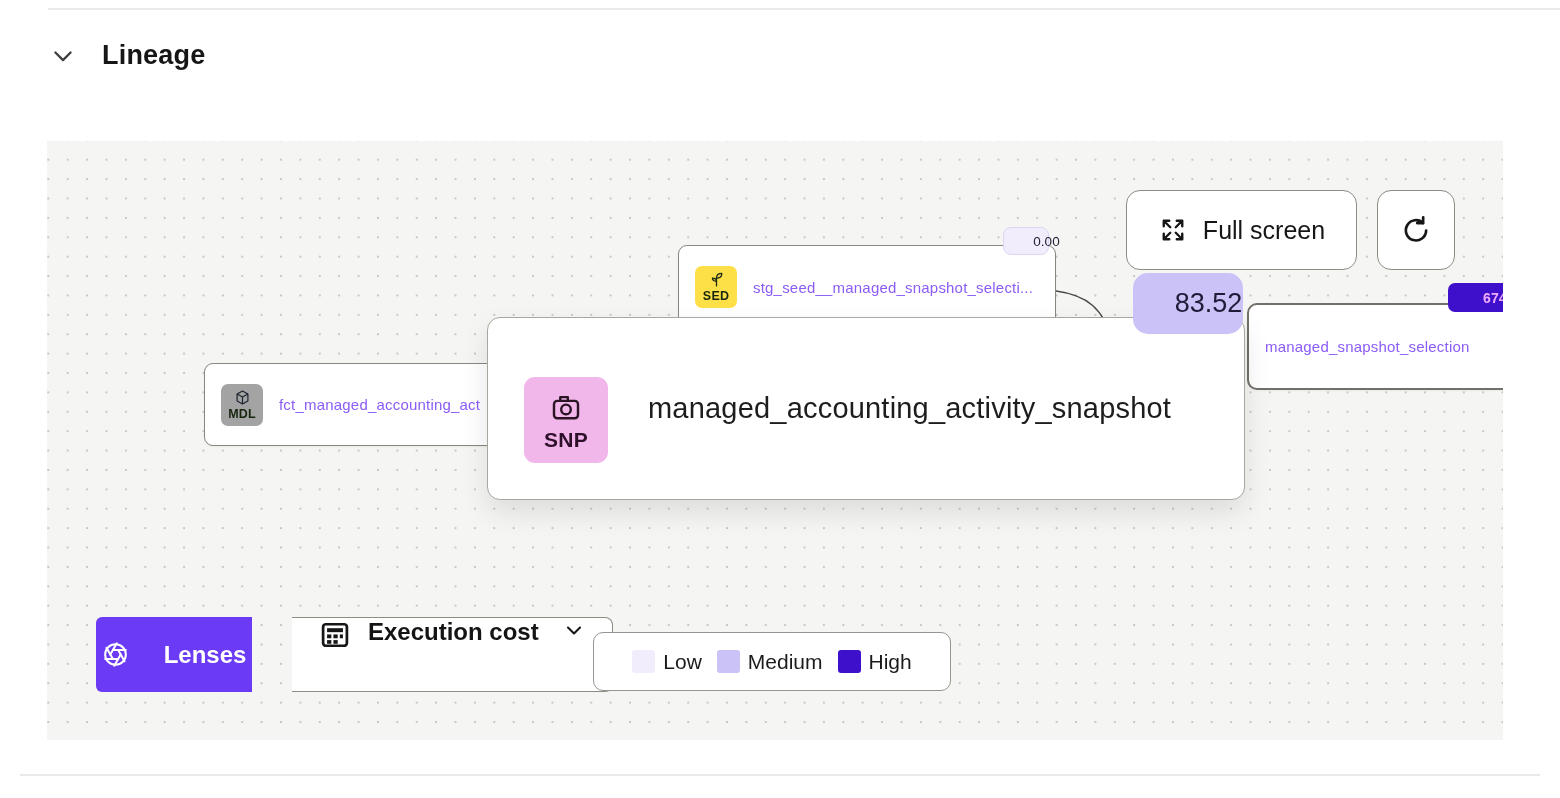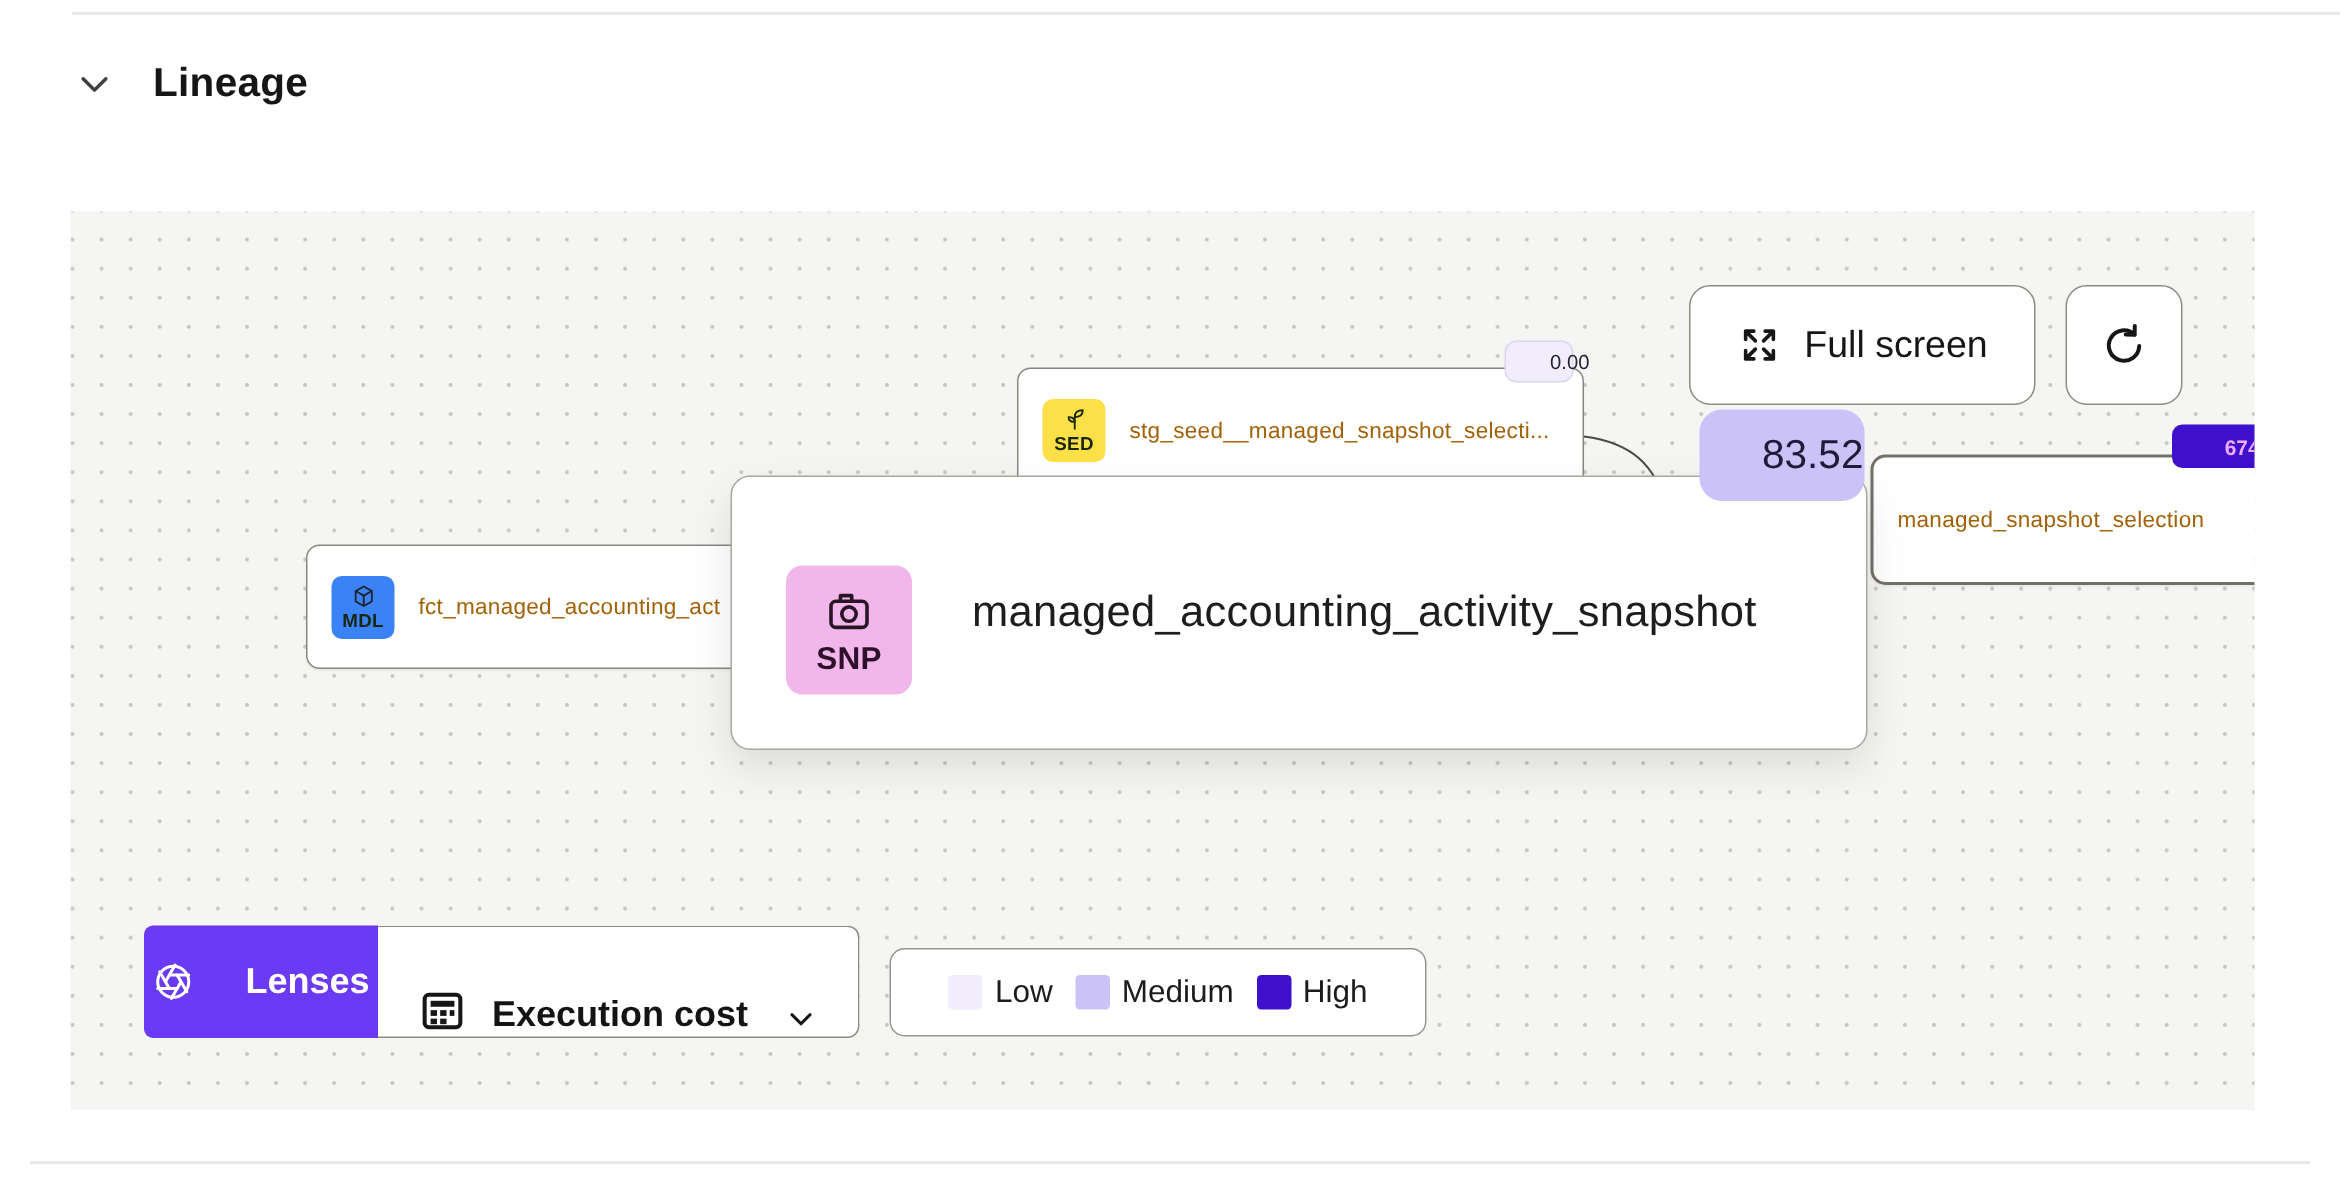--- a/index.html
+++ b/index.html
@@ -22,21 +22,21 @@
             background-image:radial-gradient(#c8c7c4 1.3px, transparent 1.4px);
             background-size:19.4px 19.4px; background-position:11px 9px;
             overflow:hidden; }
 
   .edges { position:absolute; inset:0; z-index:1; pointer-events:none; }
 
   
   .node { position:absolute; background:#ffffff; border:1.5px solid #8a8680; border-radius:9px;
           display:flex; align-items:center; gap:16px; padding:0 16px; z-index:10;
           box-shadow:0 1px 2px rgba(0,0,0,.05); cursor:pointer; }
-  .node-label { font-size:15px; color:#a16207; white-space:nowrap; letter-spacing:.2px; }
+  .node-label { font-size:15px; color:#8b5cf6; white-space:nowrap; letter-spacing:.2px; }
   .type-badge { flex:none; width:42px; height:42px; border-radius:7px; display:flex; flex-direction:column;
                 align-items:center; justify-content:center; gap:1px; }
   .type-badge .tb-label { font-size:12.5px; font-weight:600; color:#17270f; letter-spacing:.2px; }
 
   .node-seed  { left:631px; top:104px; width:378px; height:84px; }
   .node-model { left:157px; top:222px; width:370px; height:83px; }
   .node-selection { left:1200px; top:162px; width:430px; height:87px; border-color:#736f69; border-width:2px; border-radius:10px; z-index:12; }
   .node-selection .node-label { font-size:15px; }
 
   
@@ -60,21 +60,21 @@
   .fullscreen-btn { left:1079px; top:49px; width:231px; height:80px; }
   .fullscreen-btn span { font-size:25px; font-weight:500; color:#161616; }
   .refresh-btn { left:1330px; top:49px; width:78px; height:80px; }
 
   
   .lenses-bar { position:absolute; left:49px; top:476px; height:75px; display:flex; z-index:60; }
   .lenses-btn { width:156px; height:75px; border:none; border-radius:6px 0 0 6px; display:flex; align-items:center;
                 justify-content:center; gap:11px; color:#ffffff; font-size:24px; font-weight:600; cursor:pointer;
                 font-family:"Liberation Sans", sans-serif; }
   .lens-select { width:321px; height:75px; background:#fff; border:1.5px solid #8f8b85; border-left:none;
-                 border-radius:0 8px 8px 0; display:flex; align-items:flex-end; gap:16px; padding:0 26px; cursor:pointer; }
+                 border-radius:0 8px 8px 0; display:flex; align-items:flex-start; gap:16px; padding:0 26px; cursor:pointer;margin-left:40px; }
   .lens-select .lens-label { font-size:24px; font-weight:700; color:#141414; flex:1; }
 
   
   .legend { position:absolute; left:546px; top:491px; width:358px; height:59px; background:#fff;
             border:1.5px solid #989490; border-radius:10px; display:flex; align-items:center;
             justify-content:center; gap:15px; z-index:60; }
   .legend-item { display:flex; align-items:center; gap:8px; }
   .legend-swatch { width:23px; height:23px; border-radius:3px; }
   .legend-label { font-size:21px; color:#1c1c1c; }
 
@@ -113,21 +113,21 @@
             <path d="M12 14.5 C12 11.5 9.8 10 6.2 10 C6.2 13 8.4 14.5 12 14.5 Z"></path>
           </svg>
         </span>
         <span class="tb-label">SED</span>
       </div>
       <span class="node-label">stg_seed__managed_snapshot_selecti...</span>
     </div>
     <div class="cost-badge cost-low" style="background: rgb(241, 237, 252);">0.00</div>
 
     <div class="node node-model">
-      <div class="type-badge" style="background: #3b82f6; text-align: center;">
+      <div class="type-badge" style="background: #a3a3a3; text-align: center;">
         <span>
           <svg width="17" height="17" viewBox="0 0 24 24" fill="none" stroke="#1c2430" stroke-width="1.7" stroke-linejoin="round">
             <path d="M12 2.8 L19.6 7.1 V16.9 L12 21.2 L4.4 16.9 V7.1 Z"></path>
             <path d="M4.4 7.1 L12 11.4 L19.6 7.1"></path>
             <path d="M12 11.4 V21.2"></path>
           </svg>
         </span>
         <span class="tb-label">MDL</span>
       </div>
       <span class="node-label">fct_managed_accounting_act</span>

